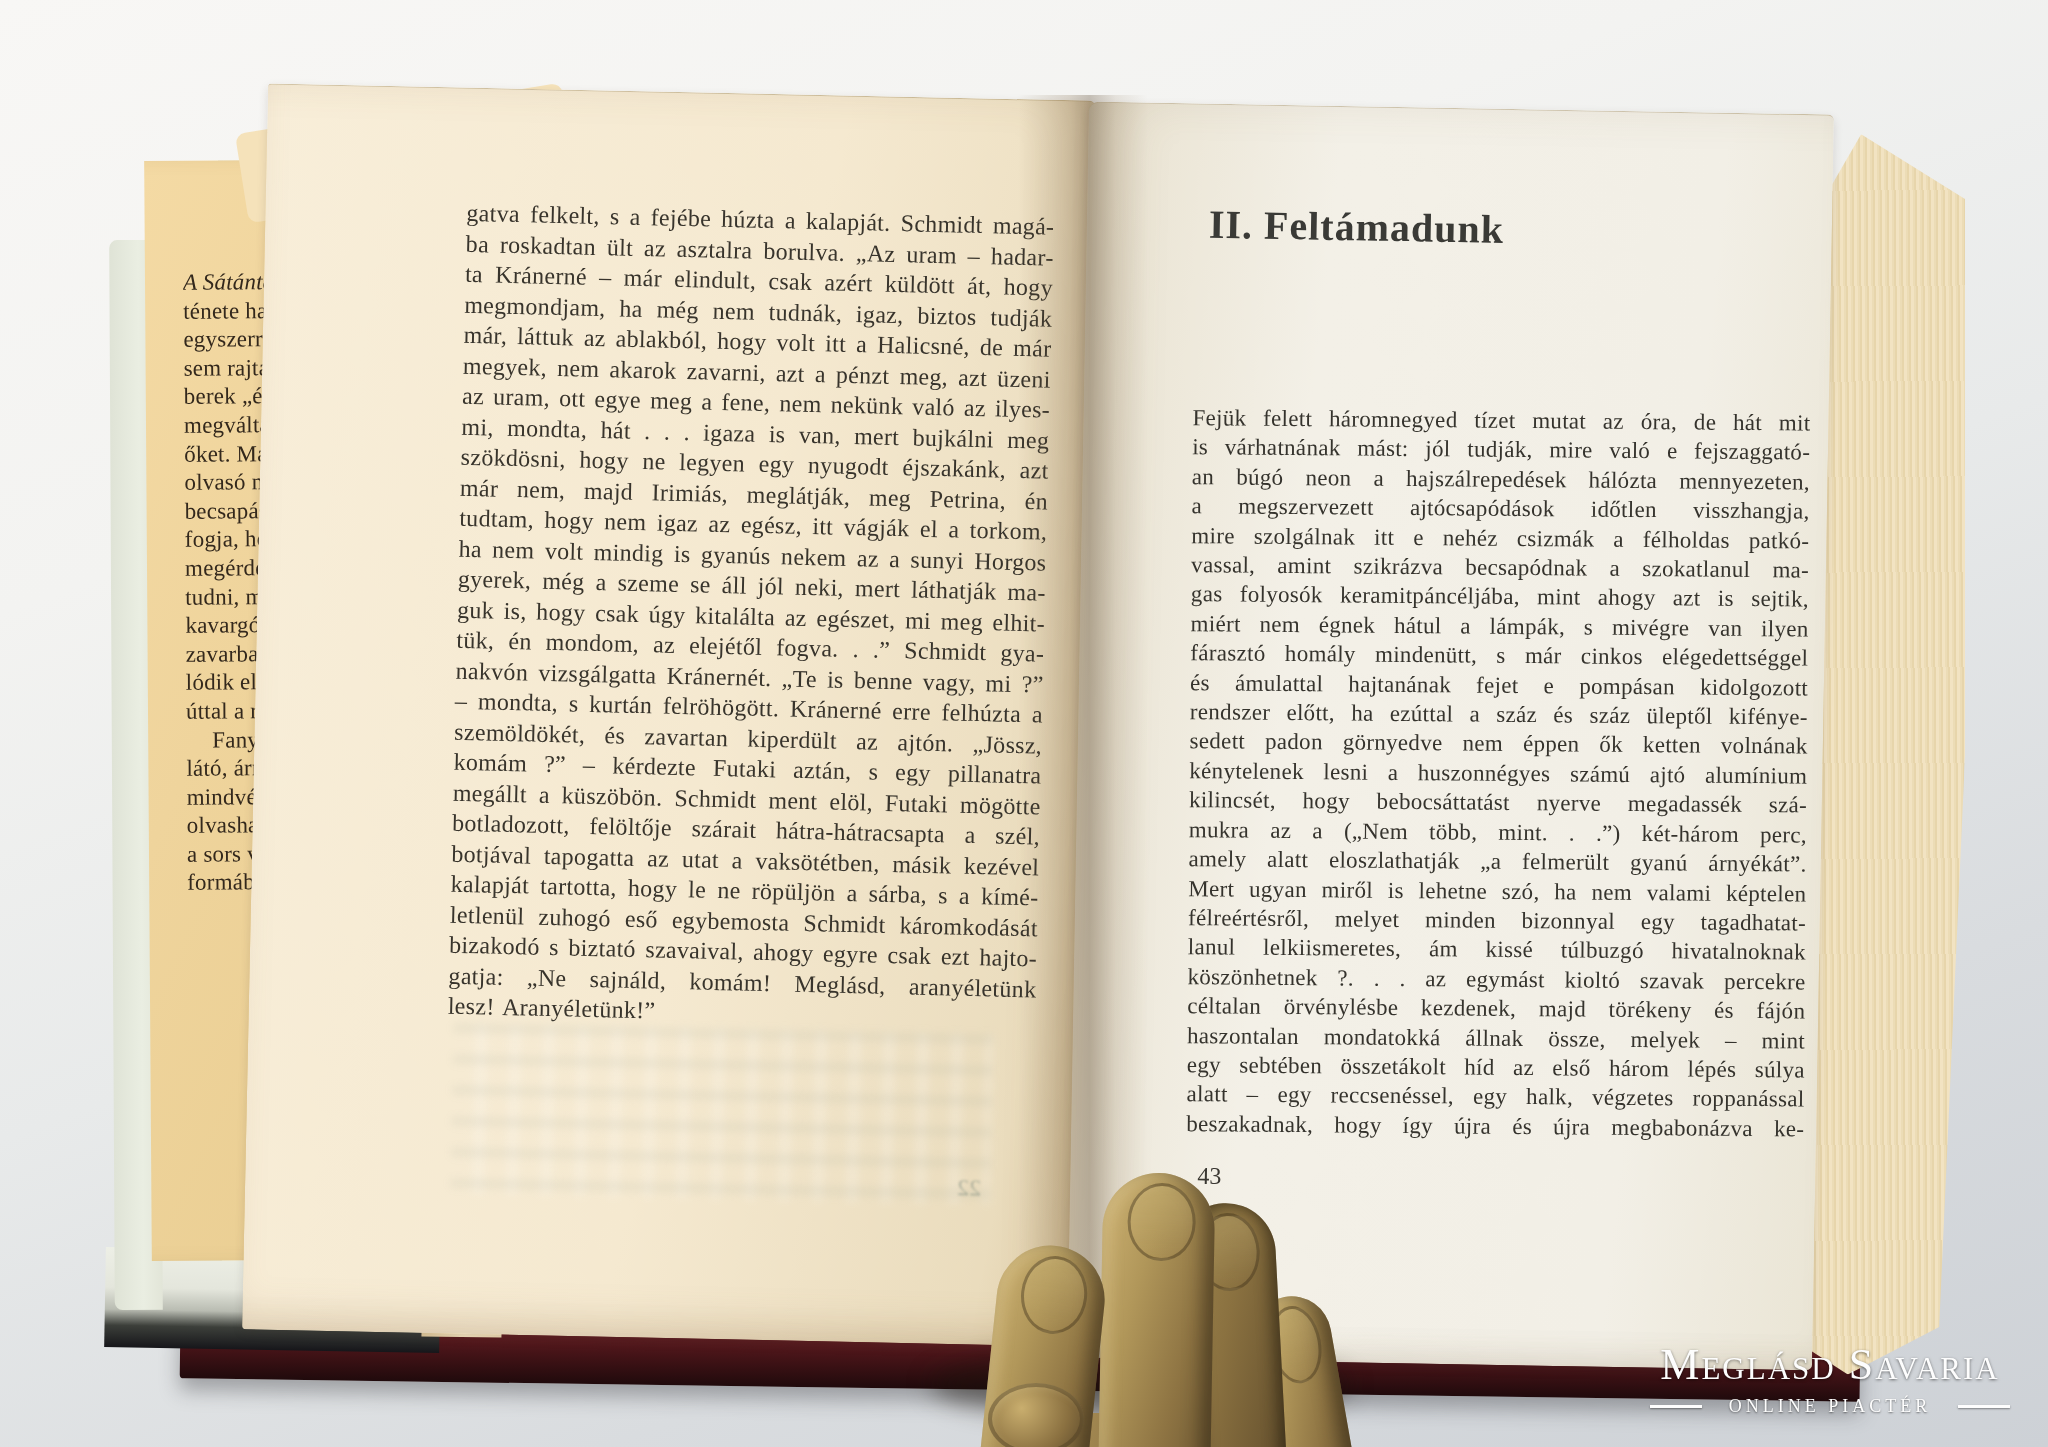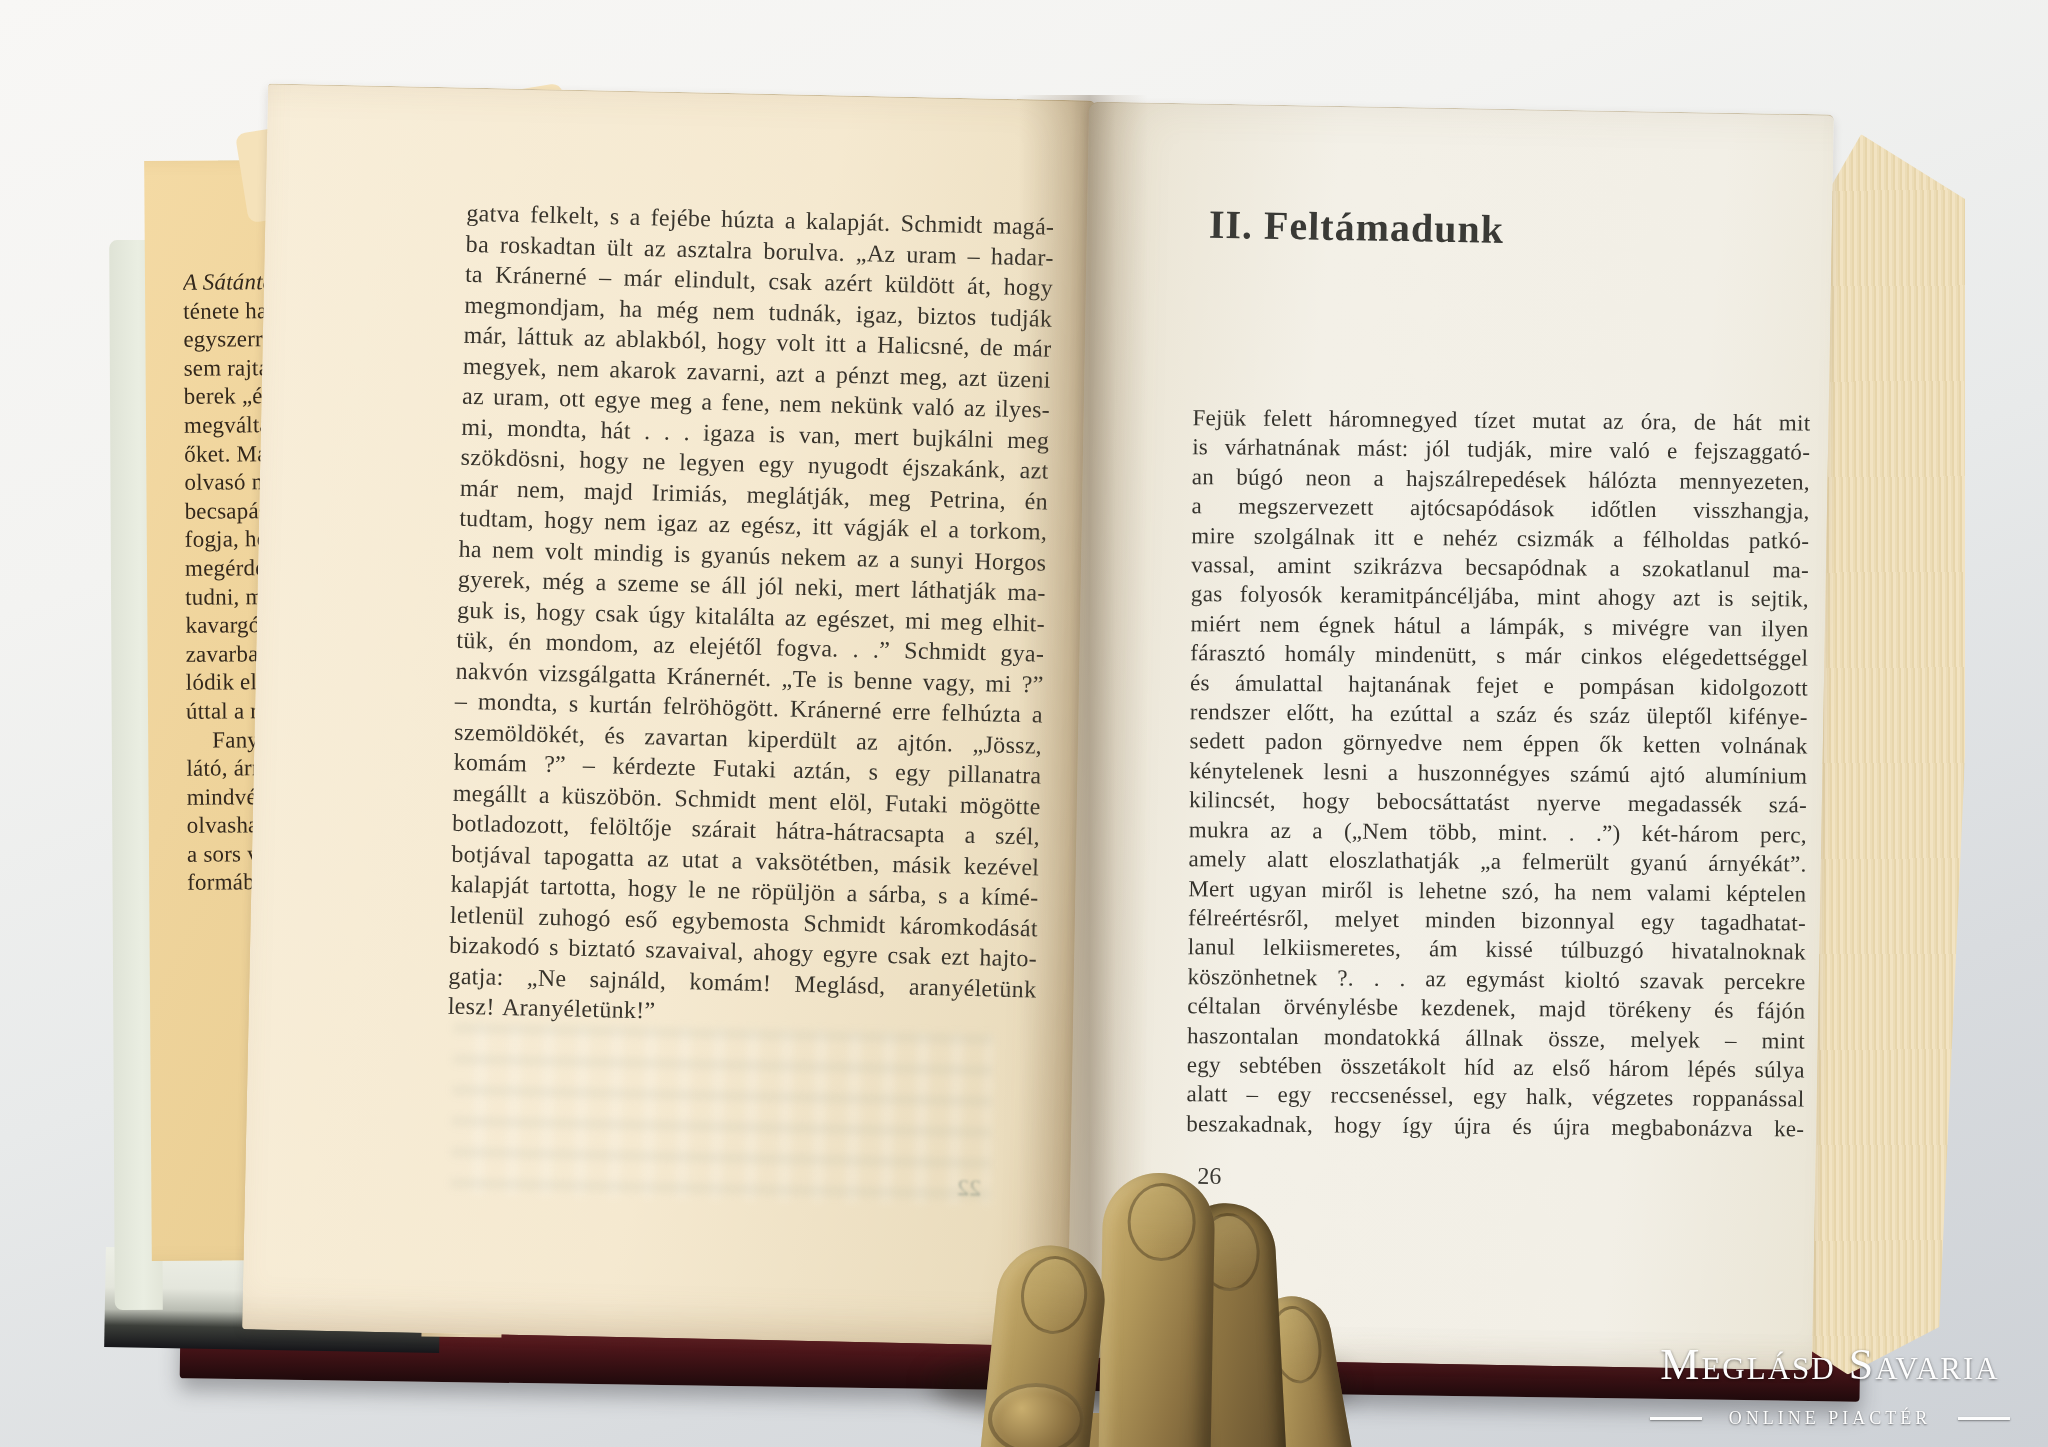--- a/index.html
+++ b/index.html
@@ -100,21 +100,21 @@
   .palm{position:absolute;left:70px;top:258px;width:330px;height:60px;z-index:1;
       border-radius:34px 34px 0 0;background:linear-gradient(100deg,#b89c5e,#7a633a 70%,#4e3f24);}
   .ring{position:absolute;left:58px;top:228px;width:96px;height:72px;border-radius:50%;z-index:4;
       background:radial-gradient(circle at 35% 35%,#c9ae6e,#8a7040 60%,#57462a 100%);
       box-shadow:inset 0 0 0 4px rgba(70,55,30,.4),inset 4px 4px 8px rgba(230,210,150,.4);}
 
   
   .watermark{position:absolute;left:1650px;top:1342px;width:360px;text-align:center;color:#fdfdfd;z-index:9;}
   .wm-main{font-variant:small-caps;font-size:44px;letter-spacing:2px;line-height:46px;
       text-shadow:0 1px 3px rgba(0,0,0,.55);white-space:nowrap;}
-  .wm-sub{display:flex;align-items:center;justify-content:center;gap:27px;margin-top:20px;text-align:right;}
+  .wm-sub{display:flex;align-items:center;justify-content:center;gap:27px;margin-top:8px;text-align:right;}
   .wm-sub span.txt{font-size:18px;letter-spacing:4px;text-shadow:0 1px 2px rgba(0,0,0,.5);white-space:nowrap;}
   .wm-rule{display:inline-block;width:58px;height:3px;background:#fdfdfd;
       box-shadow:0 1px 2px rgba(0,0,0,.4);}
 </style>
 </head>
 <body>
 
 <div class="scene">
   <div class="bg"></div>
 
@@ -210,21 +210,21 @@
         <div class="line">Mert ugyan miről is lehetne szó, ha nem valami képtelen</div>
         <div class="line">félreértésről, melyet minden bizonnyal egy tagadhatat-</div>
         <div class="line">lanul lelkiismeretes, ám kissé túlbuzgó hivatalnoknak</div>
         <div class="line">köszönhetnek ?. . . az egymást kioltó szavak percekre</div>
         <div class="line">céltalan örvénylésbe kezdenek, majd törékeny és fájón</div>
         <div class="line">haszontalan mondatokká állnak össze, melyek – mint</div>
         <div class="line">egy sebtében összetákolt híd az első három lépés súlya</div>
         <div class="line">alatt – egy reccsenéssel, egy halk, végzetes roppanással</div>
         <div class="line">beszakadnak, hogy így újra és újra megbabonázva ke-</div>
       </div>
-    <div class="pagenum">26</div>
+    <div class="pagenum">43</div>
   </div>
 
   <div class="gutter"></div>
 
   <div class="hand">
     <div class="hand-shadow"></div>
     <div class="palm"></div>
     <div class="finger f4"></div>
     <div class="finger f3"></div>
     <div class="finger f2"></div>

